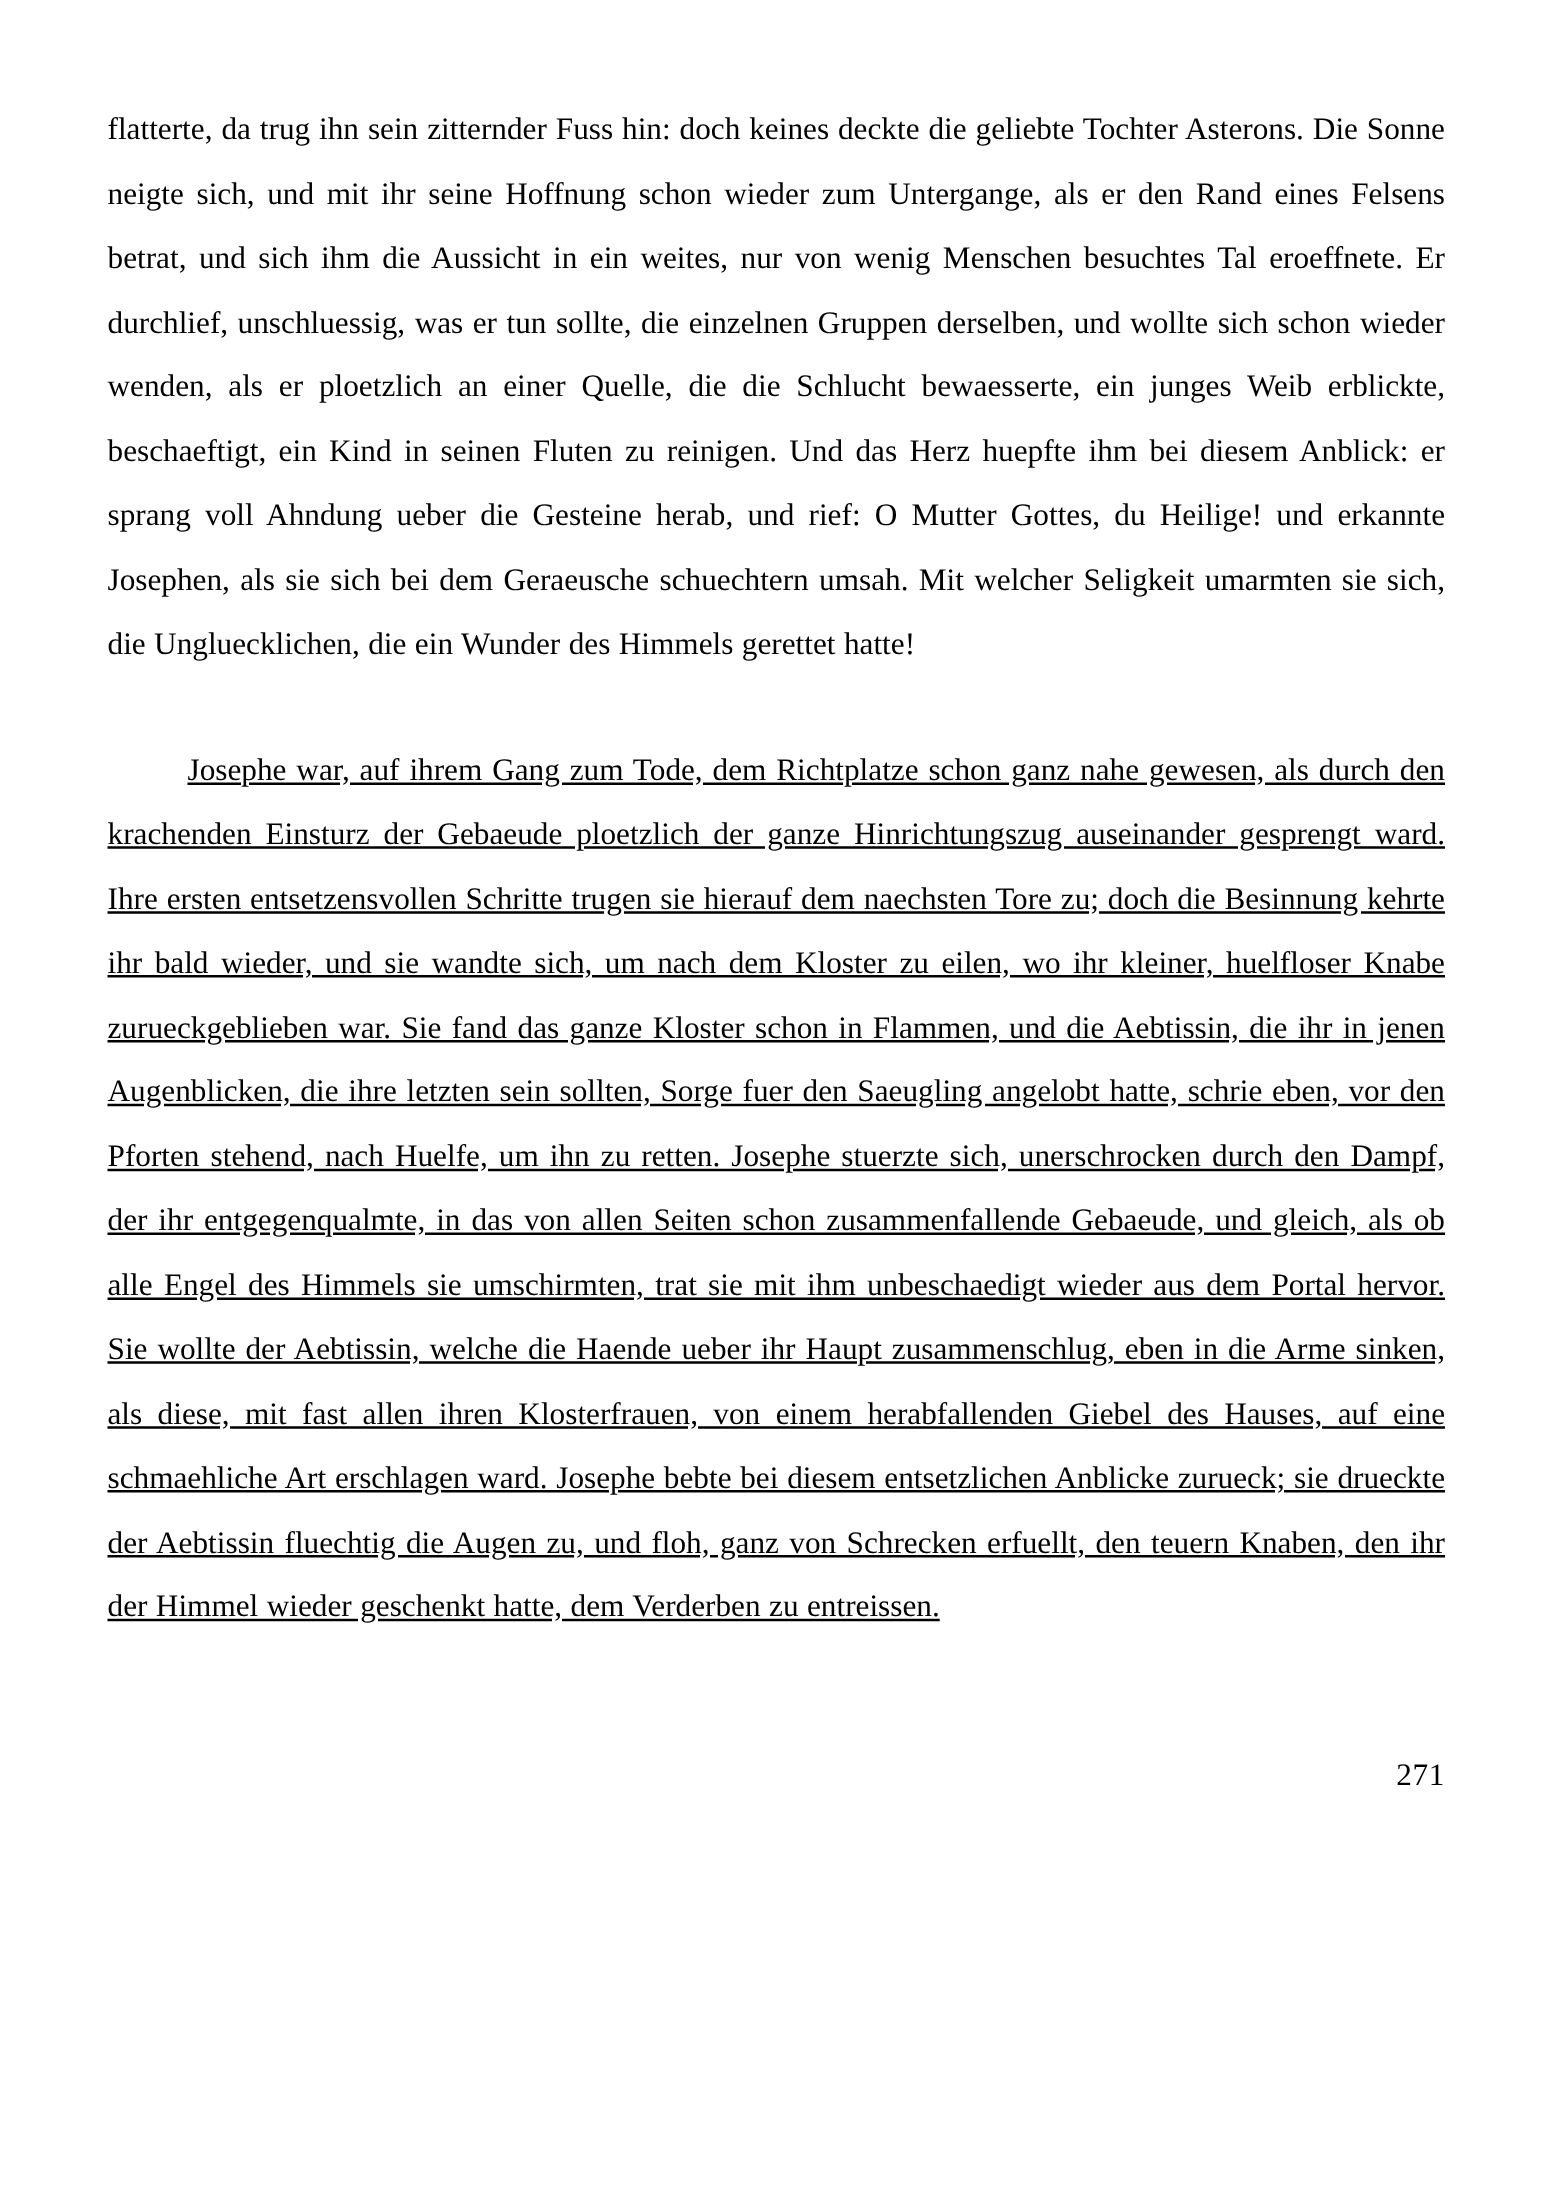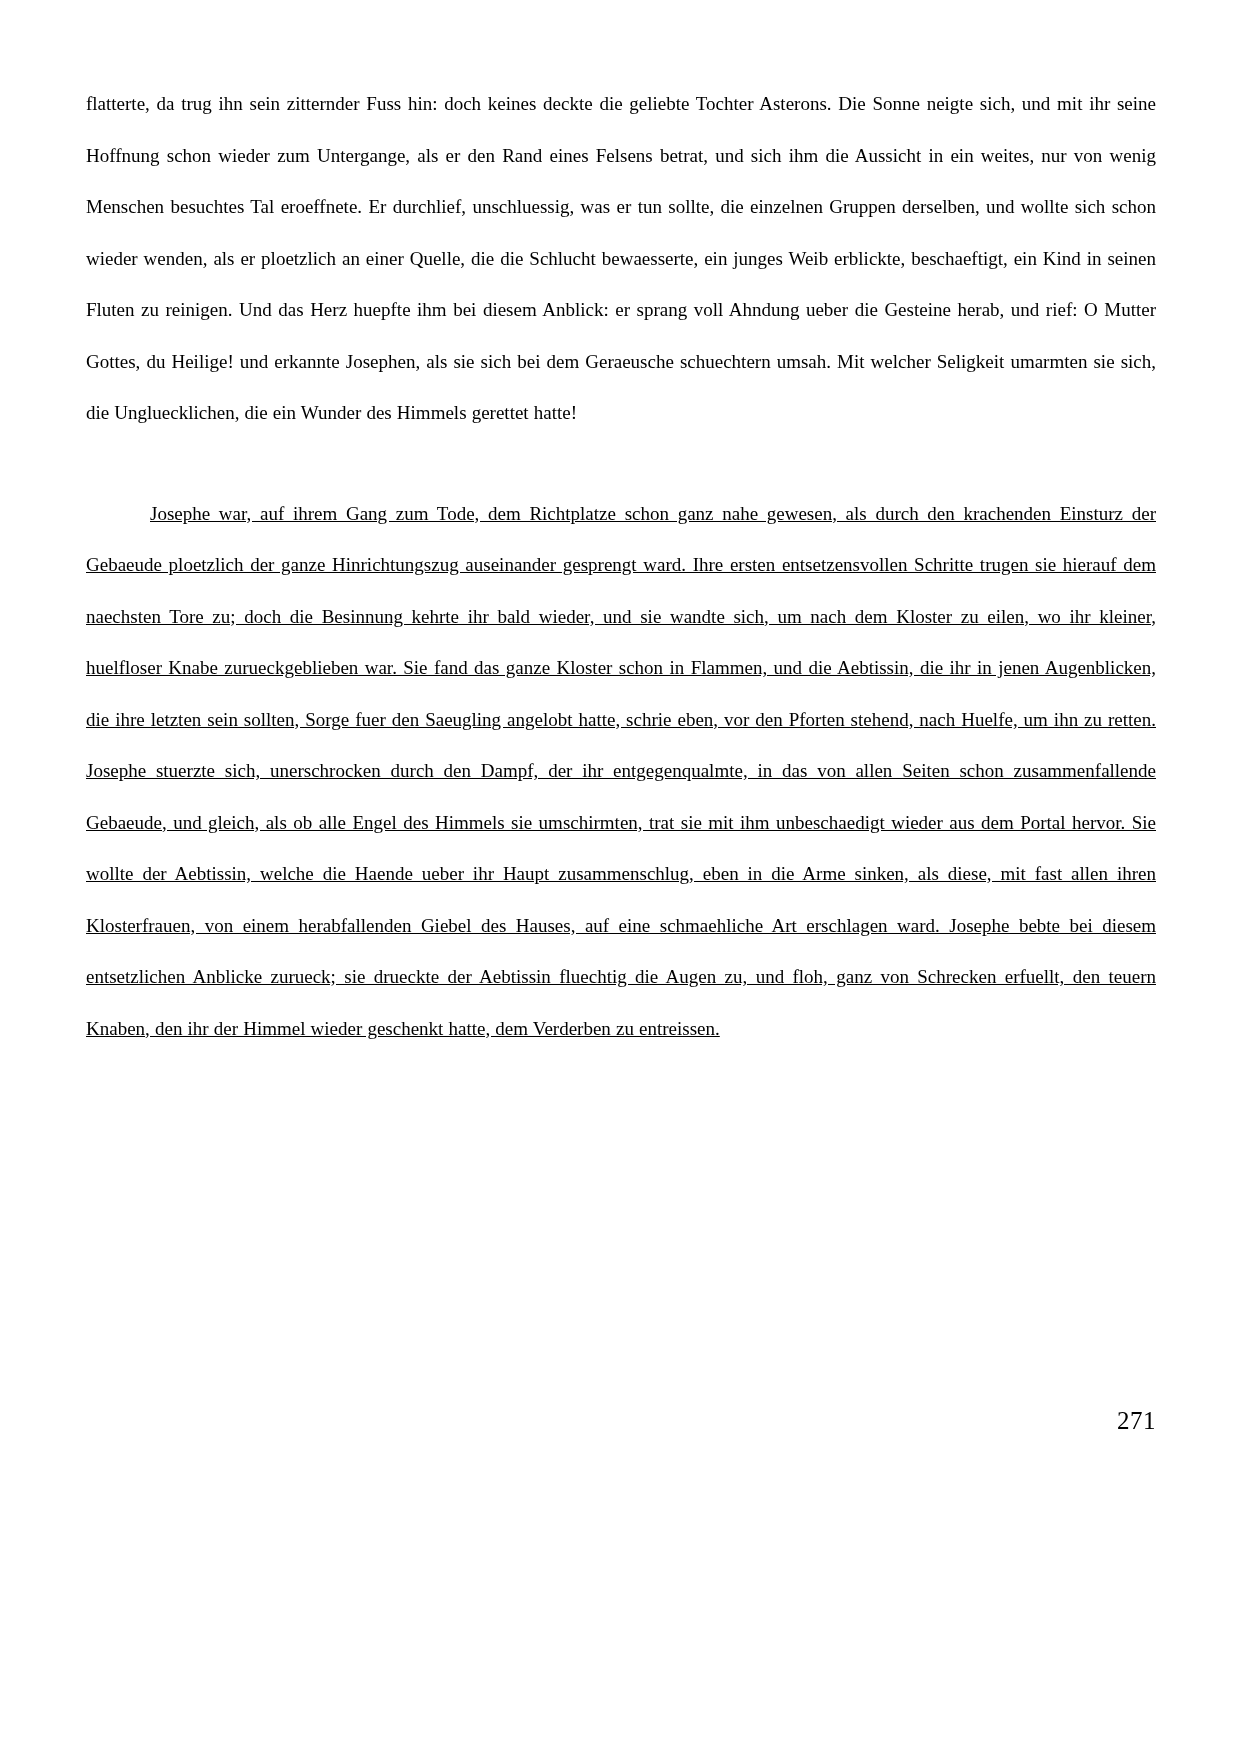--- a/index.html
+++ b/index.html
@@ -20,21 +20,21 @@
     height: 1755px;
     box-sizing: border-box;
     padding: 78px 86px 0 86px;
   }
   .text-block {
     width: 1070px;
     margin: 0 auto;
   }
   p.para {
     margin: 0;
-    font-size: 19px;
+    font-size: 25px;
     line-height: 51.5px;
     text-align: justify;
     text-justify: inter-word;
     word-spacing: 0.02em;
     hyphens: none;
   }
   p.para.indent {
     text-indent: 64px;
     margin-top: 49px;
     text-decoration: underline;

